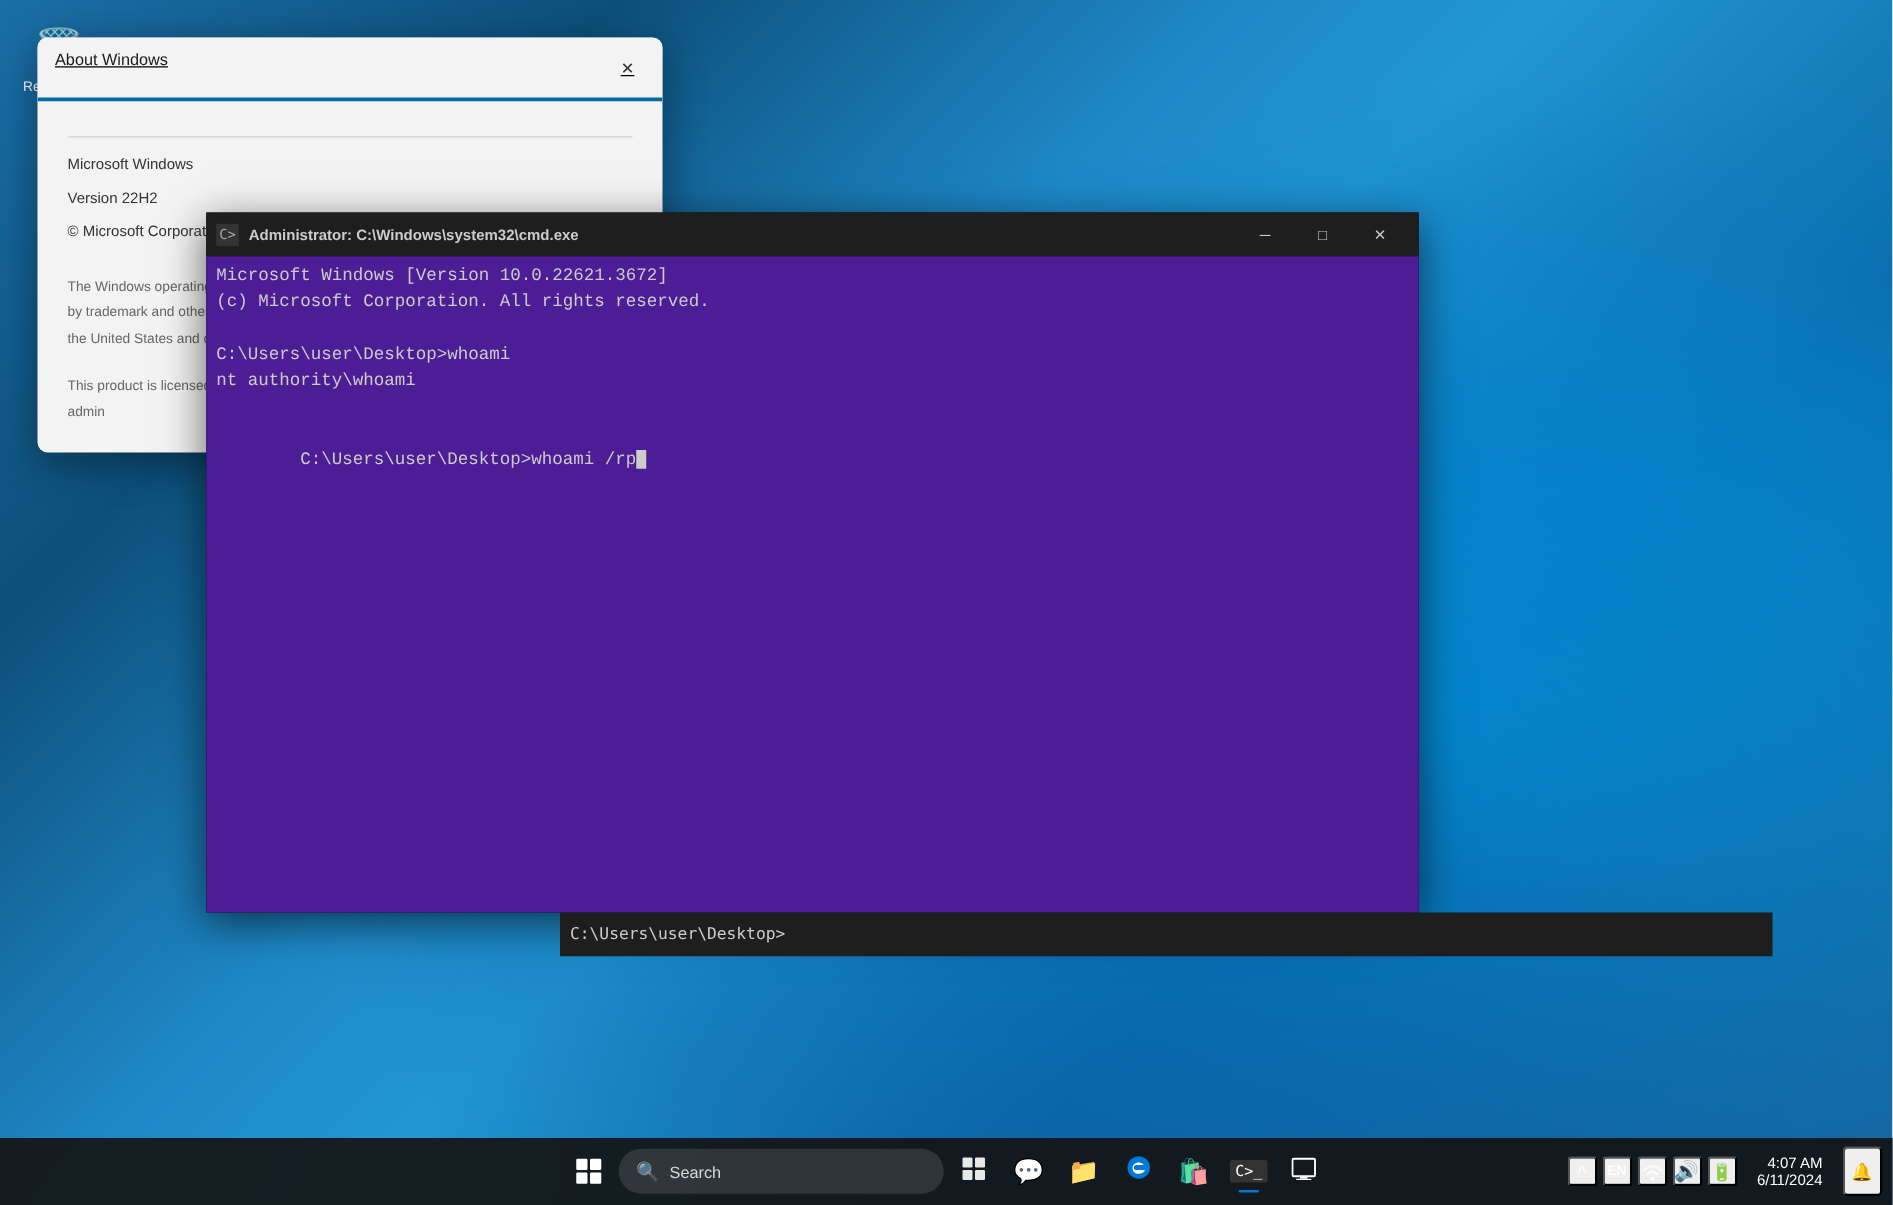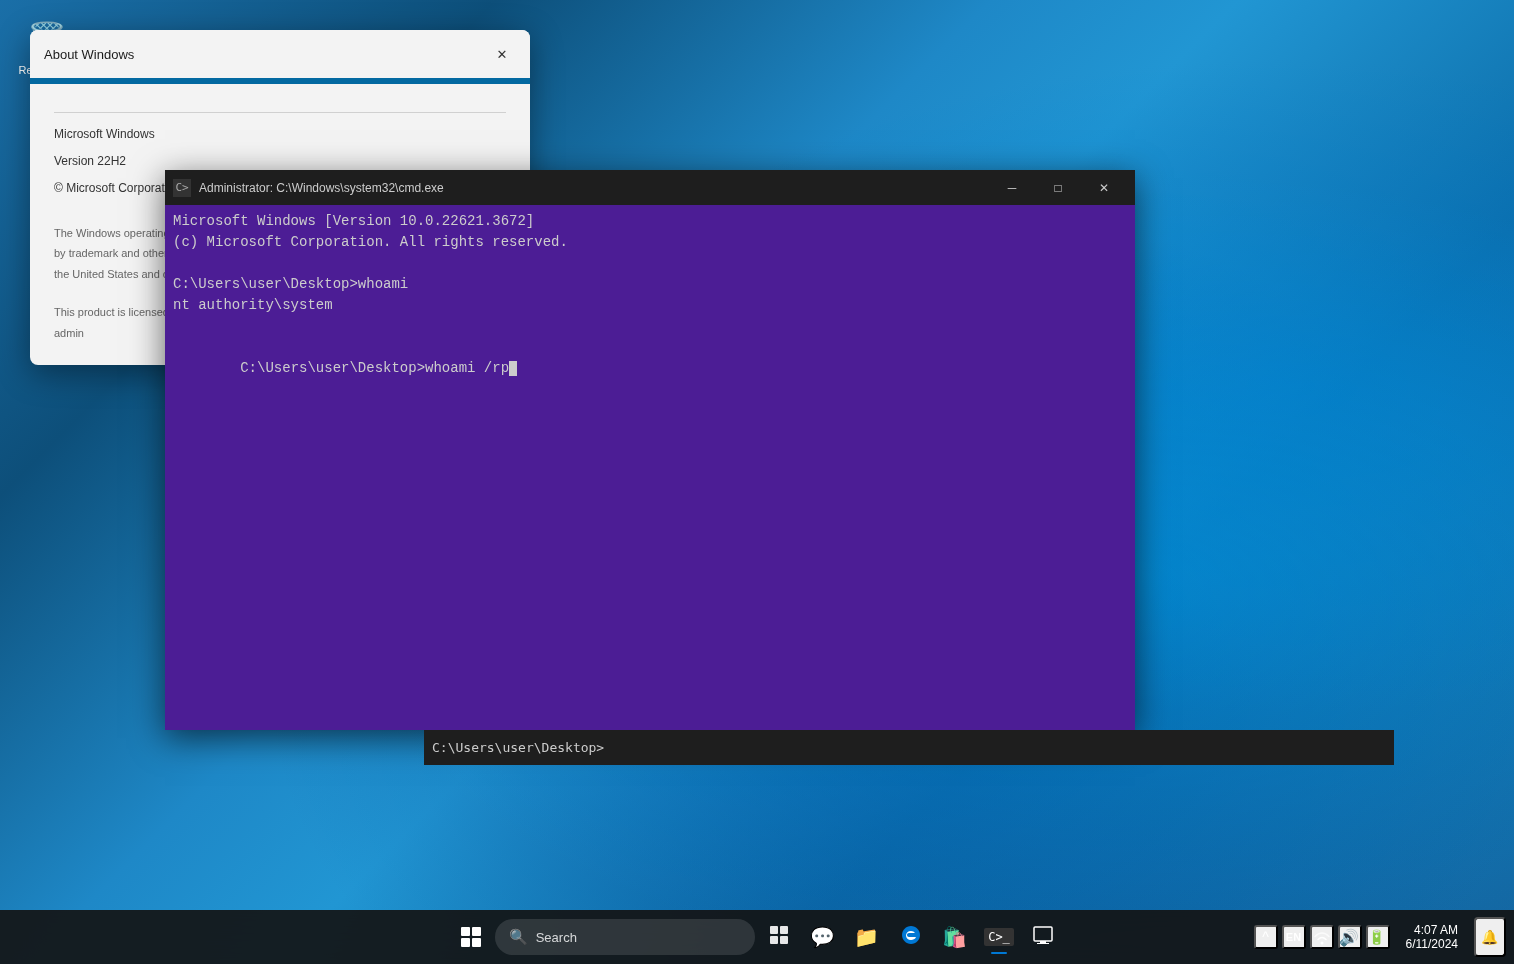--- a/index.html
+++ b/index.html
@@ -57,23 +57,23 @@
       background: #f3f3f3;
       border-radius: 8px;
       box-shadow: 0 8px 32px rgba(0,0,0,0.4);
       overflow: hidden;
     }
 
     .about-windows .title-bar {
       background: #f3f3f3;
       padding: 10px 14px;
       display: flex;
-      align-items: center;
       justify-content: space-between;
-      border-bottom: 6px solid #0369a1;
+      border-bottom: 3px solid #0369a1;
+      text-decoration: underline;
     }
     .about-windows .title-bar .title-text {
       font-size: 13px;
       color: #1a1a1a;
     }
     .about-windows .title-bar .win-controls {
       display: flex;
       gap: 4px;
     }
     .win-btn {
@@ -164,20 +164,21 @@
       background: #333;
       display: flex;
       align-items: center;
       justify-content: center;
       font-size: 10px;
       color: #ccc;
     }
     .cmd-title-text {
       font-size: 12px;
       color: #ccc;
+      font-weight: bold;
     }
     .cmd-controls {
       display: flex;
       gap: 0;
     }
     .cmd-btn {
       width: 46px;
       height: 32px;
       border: none;
       background: transparent;
@@ -212,21 +213,21 @@
       animation: blink 1s step-end infinite;
     }
     @keyframes blink {
       50% { opacity: 0; }
     }
 
     
     .cmd-window-bg {
       position: absolute;
       top: 730px;
-      left: 424px;
+      left: 448px;
       width: 970px;
       height: 35px;
       background: #1e1e1e;
       display: flex;
       align-items: center;
       padding: 0 8px;
     }
     .cmd-bg-text {
       font-family: 'Consolas', monospace;
       font-size: 13px;
@@ -438,21 +439,21 @@
         <button class="cmd-btn">─</button>
         <button class="cmd-btn">□</button>
         <button class="cmd-btn close">✕</button>
       </div>
     </div>
     <div class="cmd-body">
       <div class="cmd-line">Microsoft Windows [Version 10.0.22621.3672]</div>
       <div class="cmd-line">(c) Microsoft Corporation. All rights reserved.</div>
       <div class="cmd-line">&nbsp;</div>
       <div class="cmd-line">C:\Users\user\Desktop&gt;whoami</div>
-      <div class="cmd-line">nt authority\system</div>
+      <div class="cmd-line">nt authority\whoami</div>
       <div class="cmd-line">&nbsp;</div>
       <div class="cmd-line">
         <span>C:\Users\user\Desktop&gt;whoami /rp</span><span class="cmd-cursor"></span>
       </div>
     </div>
   </div>
 
   <div class="cmd-window-bg">
     <span class="cmd-bg-text">C:\Users\user\Desktop&gt;</span>
   </div>

